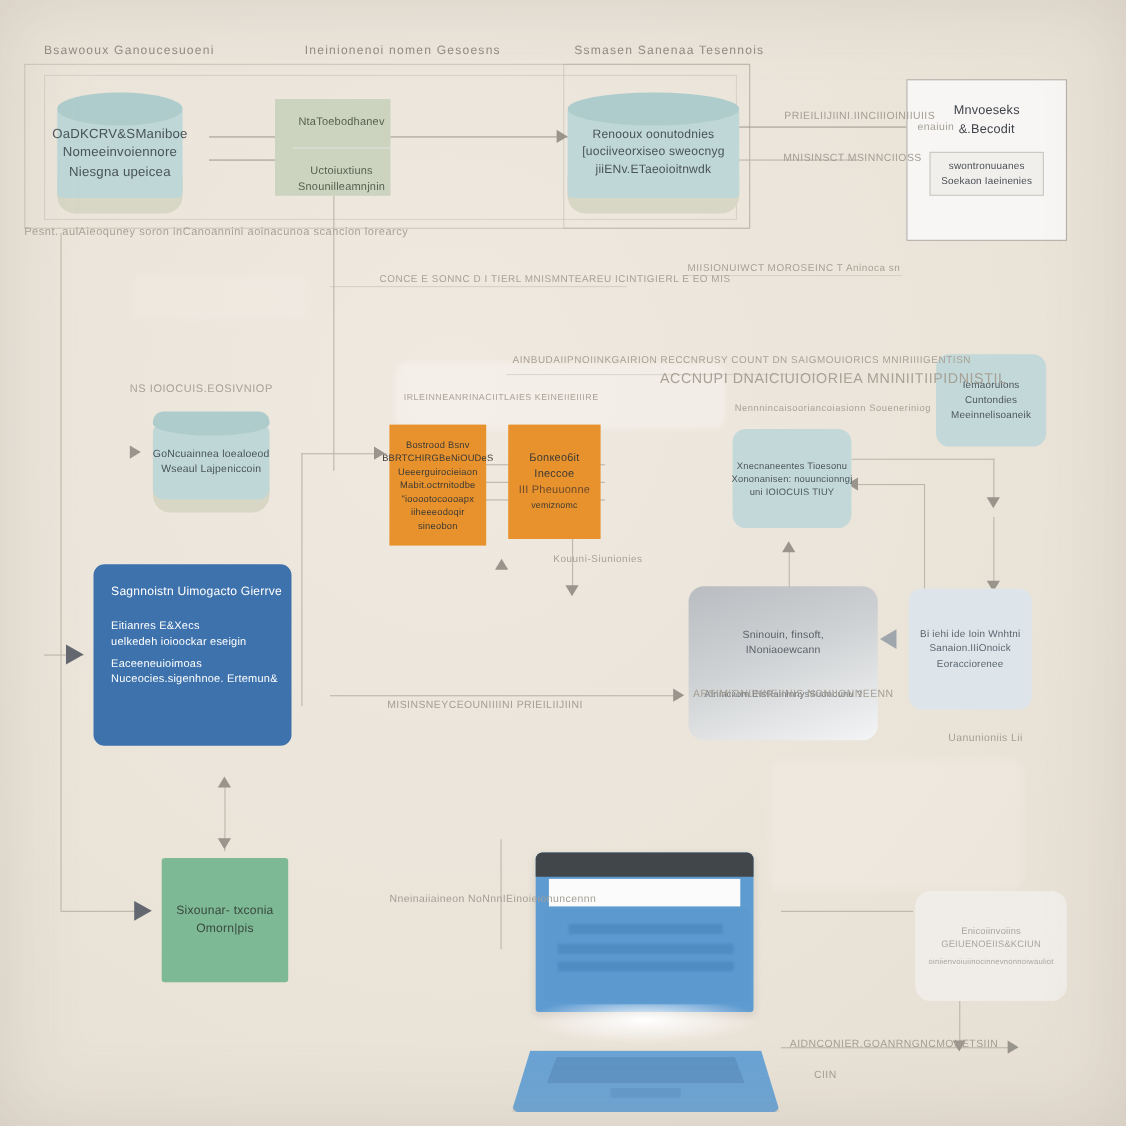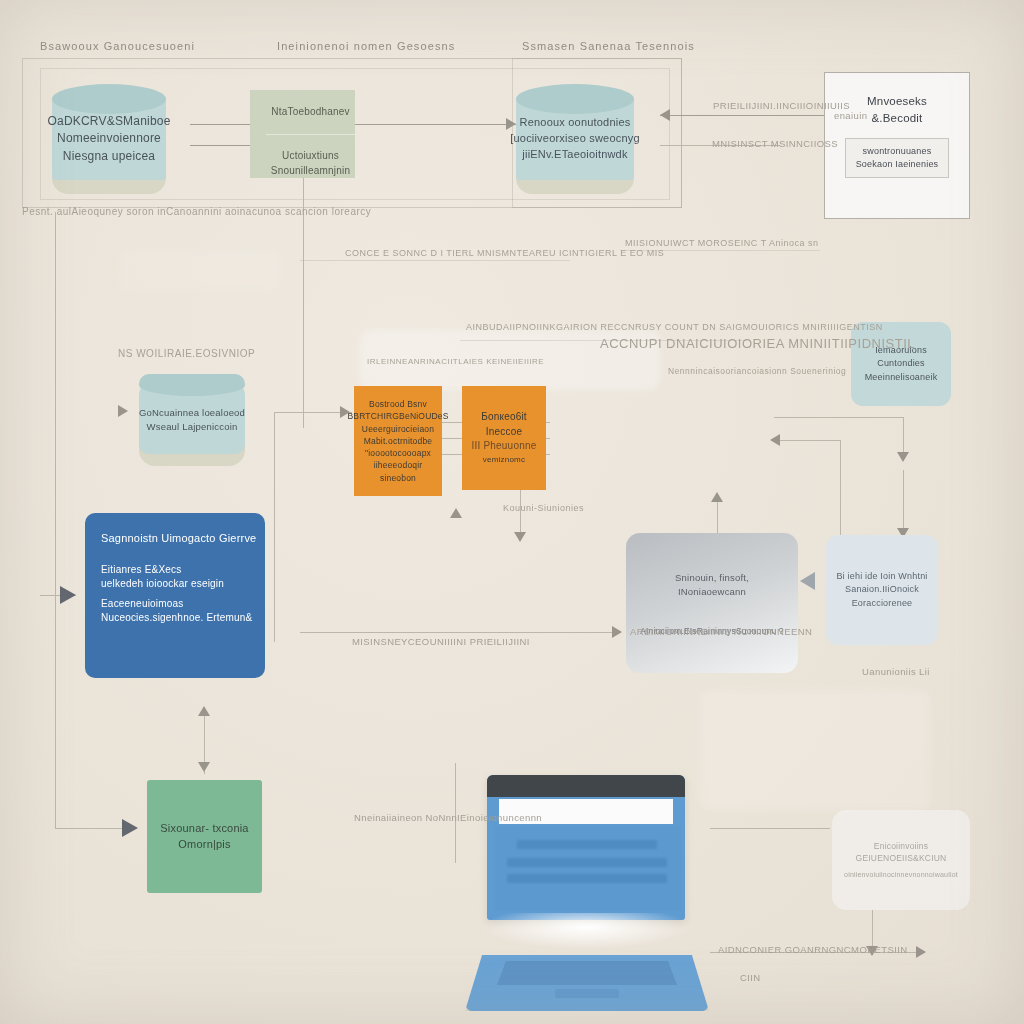--- a/index.html
+++ b/index.html
@@ -203,21 +203,21 @@
     <div class="pseudo" style="width:100%;height:44px;display:flex;align-items:center;justify-content:center;
                 border-bottom:1px solid rgba(255,255,255,.45);font-size:10px;">
       <span class="txt">NtaToebodhanev</span>
     </div>
     <div class="pseudo" style="width:100%;height:44px;display:flex;flex-direction:column;align-items:center;justify-content:flex-end;font-size:10px;">
       <span class="txt">Uctoiuxtiuns</span>
       <span class="txt">Snounilleamnjnin</span>
     </div>
   </div>
 
-  <div class="cyl" style="left:516px;top:84px;width:118px;height:110px;">
+  <div class="cyl" style="left:516px;top:84px;width:156px;height:110px;">
     <div class="foot"></div>
     <div class="body"></div>
     <div class="top"></div>
     <div class="label pseudo" style="font-size:11px;">
       <span class="txt">Renooux oonutodnies</span>
       <span class="txt">[uociiveorxiseo sweocnyg</span>
       <span class="txt">jiiENv.ETaeoioitnwdk</span>
     </div>
   </div>
 
@@ -226,21 +226,21 @@
       <span class="txt">Mnvoeseks</span>
       <span class="txt">&amp;.Becodit</span>
     </div>
     <div class="inner-box pseudo" style="margin-top:12px;width:104px;font-size:9px;color:#4a4e55;">
       <span class="txt">swontronuuanes</span>
       <span class="txt">Soekaon Iaeinenies</span>
     </div>
   </div>
   <div class="edge-label" style="left:834px;top:110px;">enaiuin</div>
 
-  <div class="anno" style="left:118px;top:348px;">NS WOILIRAIE.EOSIVNIOP</div>
+  <div class="anno" style="left:118px;top:348px;">NS IOIOCUIS.EOSIVNIOP</div>
   <div class="cyl" style="left:139px;top:374px;width:106px;height:92px;">
     <div class="foot" style="height:26px;"></div>
     <div class="body" style="top:10px;height:calc(100% - 22px);border-radius:10px;"></div>
     <div class="top" style="height:22px;border-radius:10px 10px 50% 50%;"></div>
     <div class="label pseudo" style="font-size:9.5px;">
       <span class="txt">GoNcuainnea loealoeod</span>
       <span class="txt">Wseaul Lajpeniccoin</span>
     </div>
   </div>
 
@@ -267,20 +267,25 @@
     <span class="txt" style="font-size:10px;">uelkedeh ioioockar eseigin</span>
     <span class="txt" style="font-size:10px;margin-top:5px;">Eaceeneuioimoas</span>
     <span class="txt" style="font-size:10px;">Nuceocies.sigenhnoe. Ertemun&amp;</span>
   </div>
 
   <div class="node box-green pseudo" style="left:147px;top:780px;width:115px;height:113px;font-size:11px;border-radius:3px;">
     <span class="txt">Sixounar- txconia</span>
     <span class="txt">Omorn|pis</span>
   </div>
 
+  <div class="node box-teal pseudo" style="left:666px;top:390px;width:108px;height:90px;font-size:8.5px;">
+    <span class="txt">Xnecnaneentes Tioesonu</span>
+    <span class="txt">Xononanisen: nouuncionngj</span>
+    <span class="txt">uni IOIOCUIS  TIUY</span>
+  </div>
 
   <div class="node box-teal pseudo" style="left:851px;top:322px;width:100px;height:84px;font-size:9px;">
     <span class="txt">Iemaoruions</span>
     <span class="txt">Cuntondies</span>
     <span class="txt">Meeinnelisoaneik</span>
   </div>
 
   <div class="node box-graygrad pseudo" style="left:626px;top:533px;width:172px;height:140px;justify-content:flex-start;padding-top:38px;font-size:9.5px;">
     <span class="txt">Sninouin, finsoft,</span>
     <span class="txt">INoniaoewcann</span>

